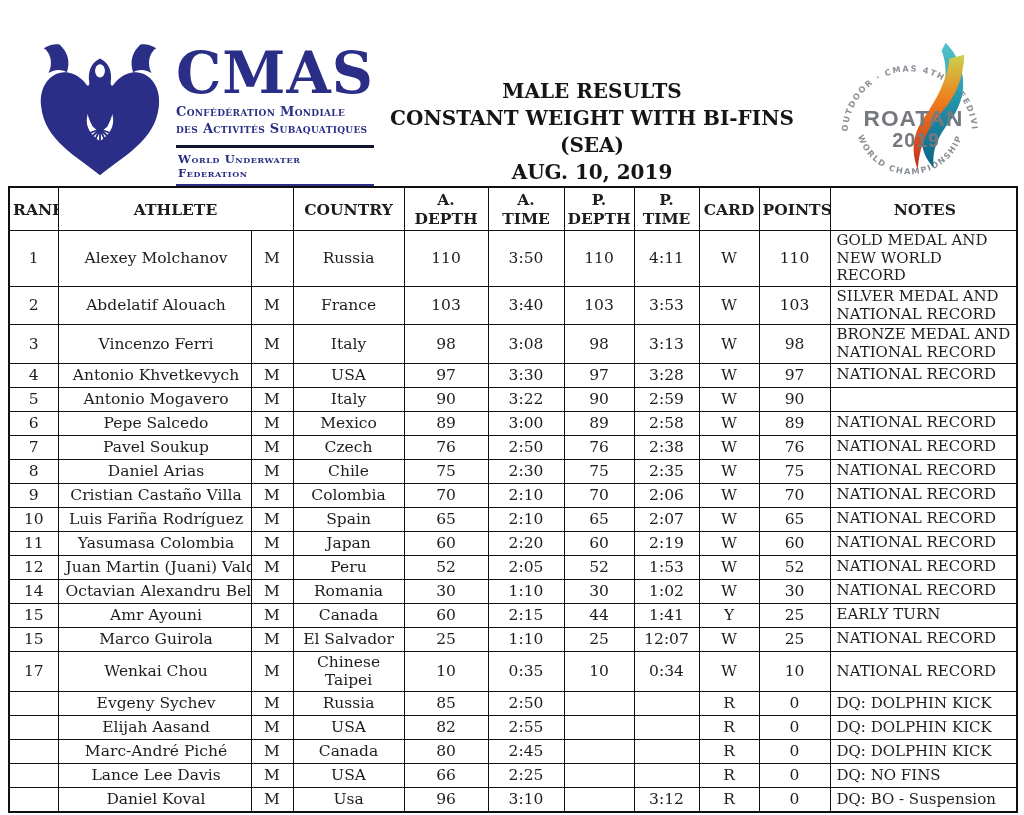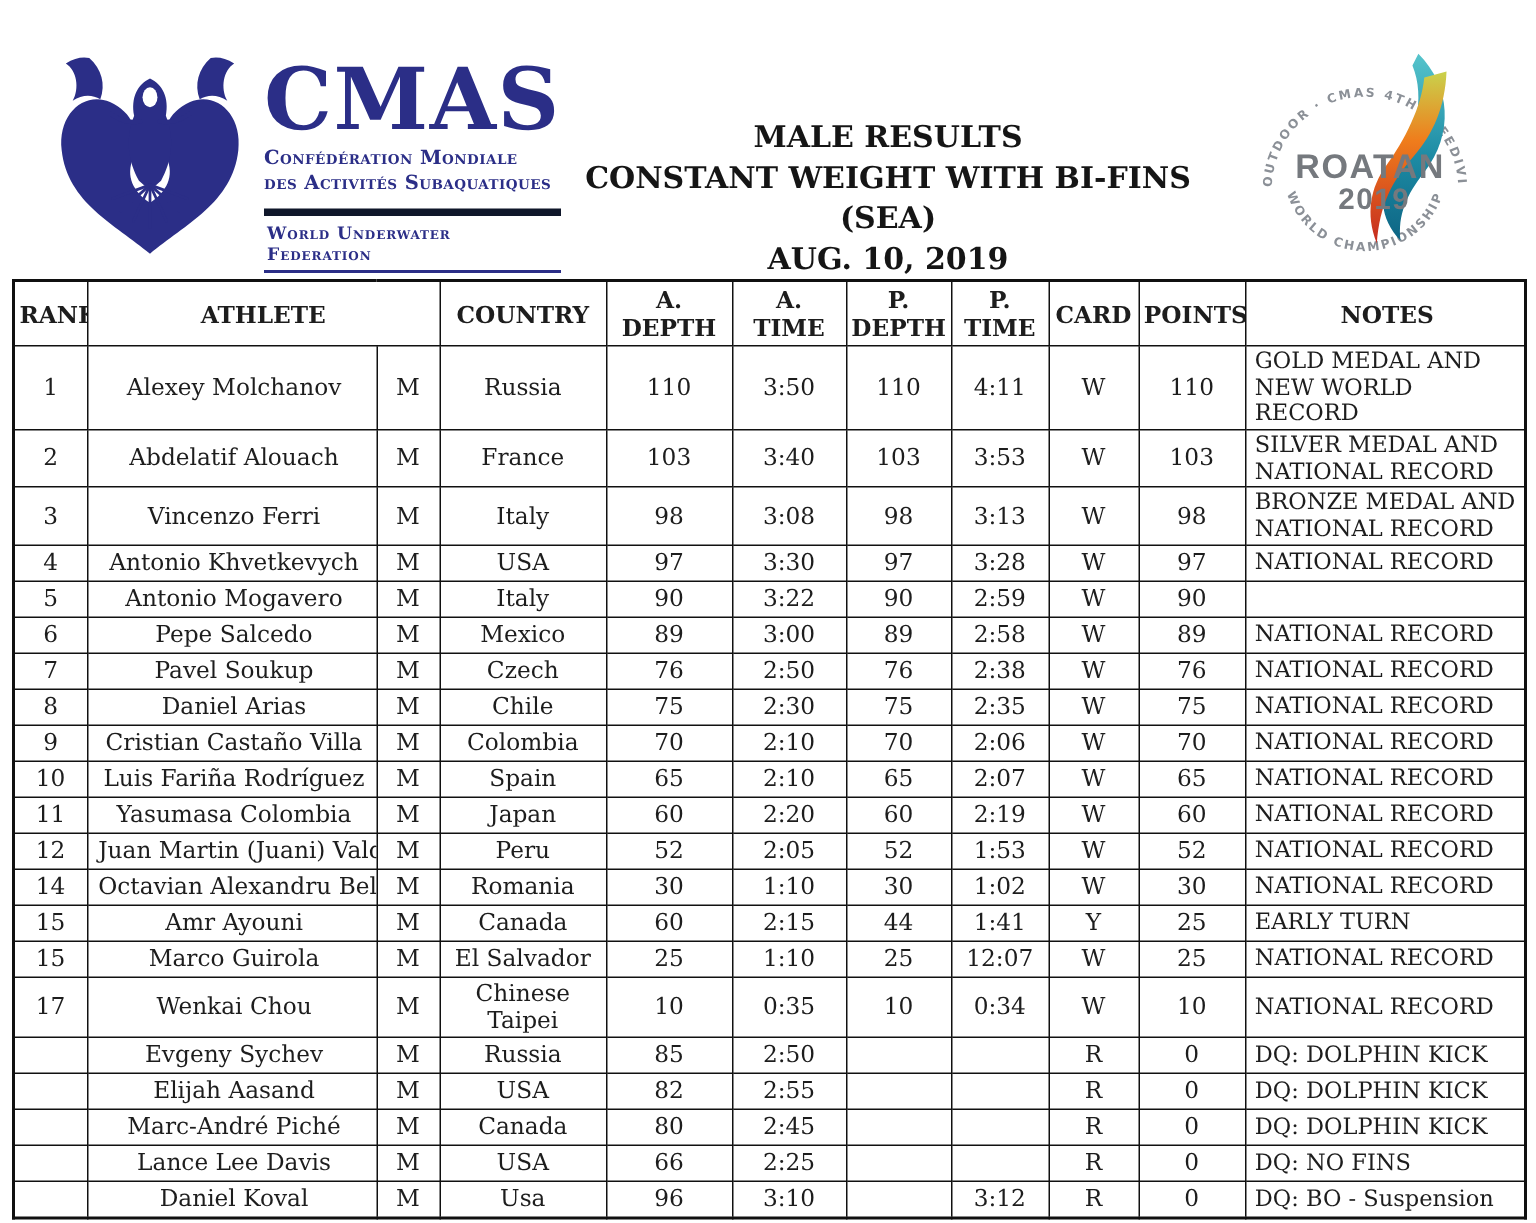--- a/index.html
+++ b/index.html
@@ -1,28 +1,28 @@
 <!DOCTYPE html>
 <html><head>
 <meta charset="utf-8">
 <style>
   html,body{margin:0;padding:0;background:#ffffff;}
   .page{
     width:1024px;height:815px;background:#fff;position:relative;overflow:hidden;
     font-family:"DejaVu Serif",serif;color:#1f1f1f;
   }
   
-  .hdr{display:flex;align-items:center;padding:0 30px 0 26px;height:186px;box-sizing:border-box;}
+  .hdr{display:flex;align-items:flex-end;padding:0 30px 0 26px;height:186px;box-sizing:border-box;}
   .cmas{display:flex;align-items:flex-start;margin-top:30px;width:332px;flex:0 0 auto;}
   .cmas-emblem{width:148px;height:138px;flex:0 0 auto;}
   .cmas-text{color:#2b2e87;margin-left:2px;margin-top:6px;}
   .cmas-word{font-size:57px;font-weight:700;line-height:0.95;letter-spacing:1px;}
   .cmas-sub{font-variant:small-caps;font-weight:700;font-size:13px;line-height:1.3;letter-spacing:.3px;margin-top:4px;}
   .cmas-fed{font-variant:small-caps;font-weight:700;font-size:11.5px;letter-spacing:.6px;
-    border-top:5px solid #0f172a;border-bottom:2px solid #2b2e87;padding:4px 2px;margin-top:7px;display:inline-block;}
+    border-top:3px solid #0f172a;border-bottom:2px solid #2b2e87;padding:4px 2px;margin-top:7px;display:inline-block;}
   .title{flex:1;text-align:center;font-weight:700;font-size:20px;line-height:27px;margin-top:78px;color:#151515;}
   .roatan{width:168px;height:152px;flex:0 0 auto;margin-top:20px;}
   
   table.results{
     border-collapse:collapse;table-layout:fixed;width:1008px;margin:0 8px;
     font-size:15.5px;color:#1d1d1d;border:2px solid #101010;
   }
   .results th,.results td{border:1px solid #101010;overflow:hidden;}
   .results thead th{height:34px;font-weight:700;text-align:center;padding:2px 3px;}
   .results thead th.h-notes{text-align:center;padding-left:6px;}

